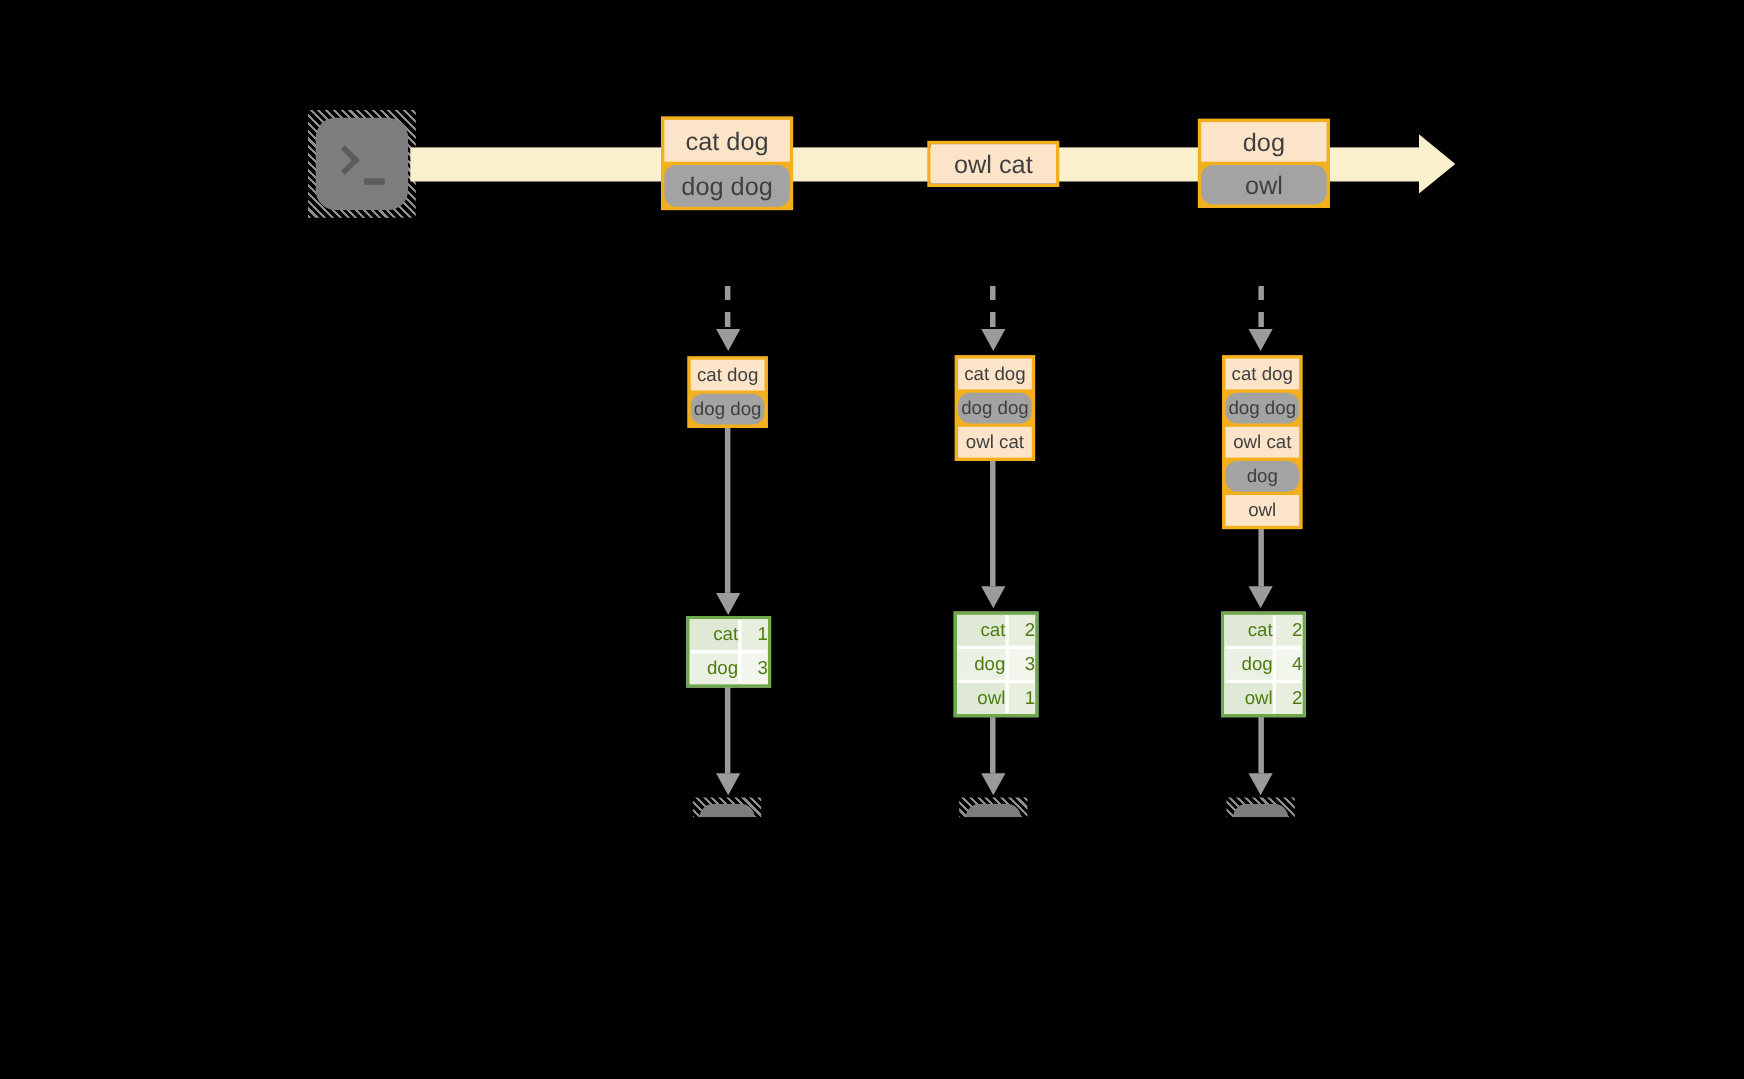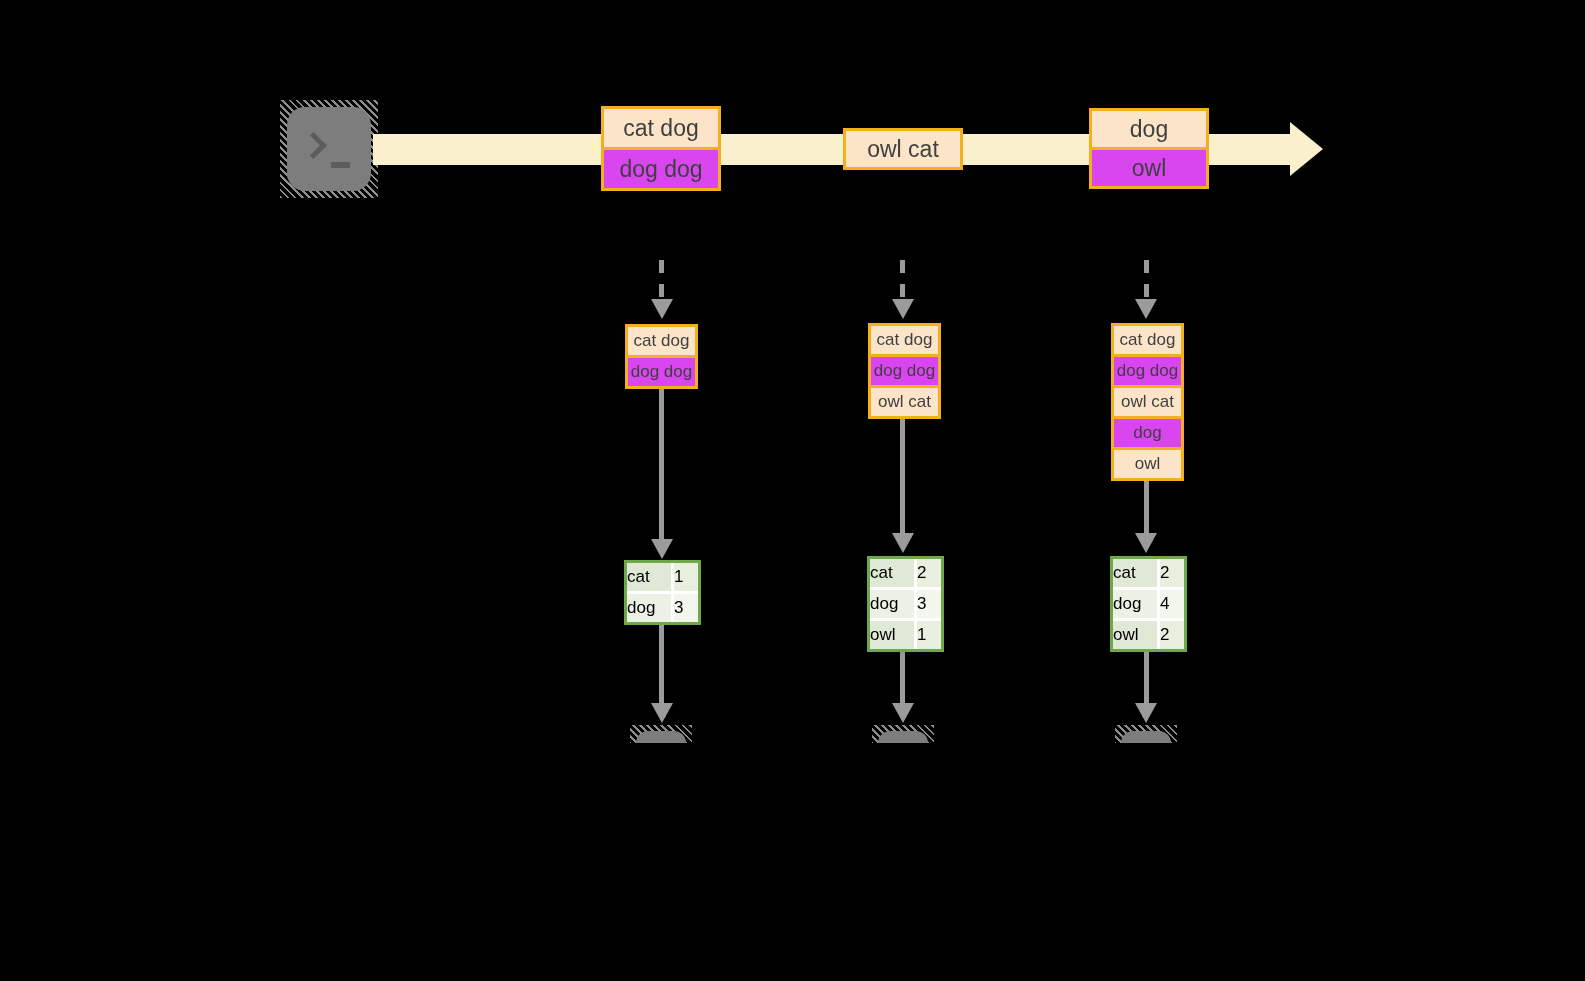--- a/index.html
+++ b/index.html
@@ -24,38 +24,38 @@
   .stream-band{position:absolute;left:373px;top:134px;width:917px;height:31px;background:#faf0cd;z-index:1;}
   .stream-head{position:absolute;left:1290px;top:122px;width:0;height:0;
                border-top:27px solid transparent;border-bottom:27px solid transparent;
                border-left:33px solid #faf0cd;z-index:1;}
 
   
   .obox{position:absolute;border:3px solid #f2b01e;z-index:4;background:#f2b01e;}
   .obox .row{display:block;text-align:center;color:#3f3f3f;}
   .obox .row + .row{margin-top:3px;}
   .r-dark{background:#fce4c9;}
-  .r-light{background:#d946ef;}
+  .r-light{background:#a3a3a3;border-radius:11px;}
   .batch .row{width:114px;height:39px;line-height:39px;font-size:23px;}
   .batch1 .row{height:38px;line-height:38px;}
   .state .row{width:67px;height:28px;line-height:28px;font-size:17px;}
 
   
   .vline{position:absolute;width:5px;background:#9b9b9b;z-index:2;}
   .vdash{position:absolute;width:5px;background:repeating-linear-gradient(#9b9b9b 0 13px,rgba(0,0,0,0) 13px 24px);z-index:2;}
   .ahead{position:absolute;width:0;height:0;border-left:11px solid transparent;border-right:11px solid transparent;border-top:20px solid #9b9b9b;z-index:2;}
 
   
   .qlabel{position:absolute;left:694px;top:461px;width:416px;height:43px;background:rgba(255,255,255,0.88);
           z-index:3;text-align:center;line-height:44px;font-size:33px;font-weight:300;color:#161616;letter-spacing:.5px;}
 
   
   .gtable{position:absolute;border:3px solid #6fa84b;background:#fff;display:grid;
           grid-template-columns:44px 24px;gap:3px;z-index:4;}
-  .gtable div{height:28px;line-height:28px;text-align:left;font-size:17px;color:#000000;}
+  .gtable div{height:28px;line-height:28px;text-align:right;font-size:17px;color:#4d7c0f;}
   .g-dark-w{background:#dfe9d5;} .g-dark-c{background:#e8efdf;}
   .g-light-w{background:#ebf1e4;} .g-light-c{background:#f2f6ed;}
 </style>
 </head>
 <body>
 
 <div class="stage">
 
   <div class="term term-big" style="left:280px;top:100px;">
     <div class="term-inner">

